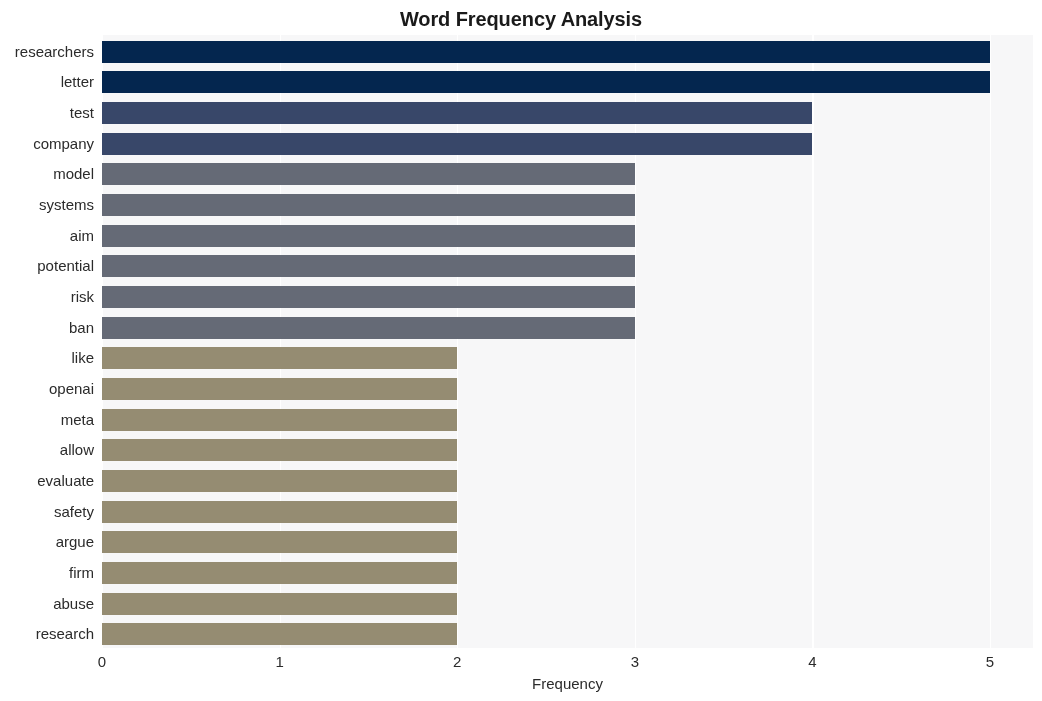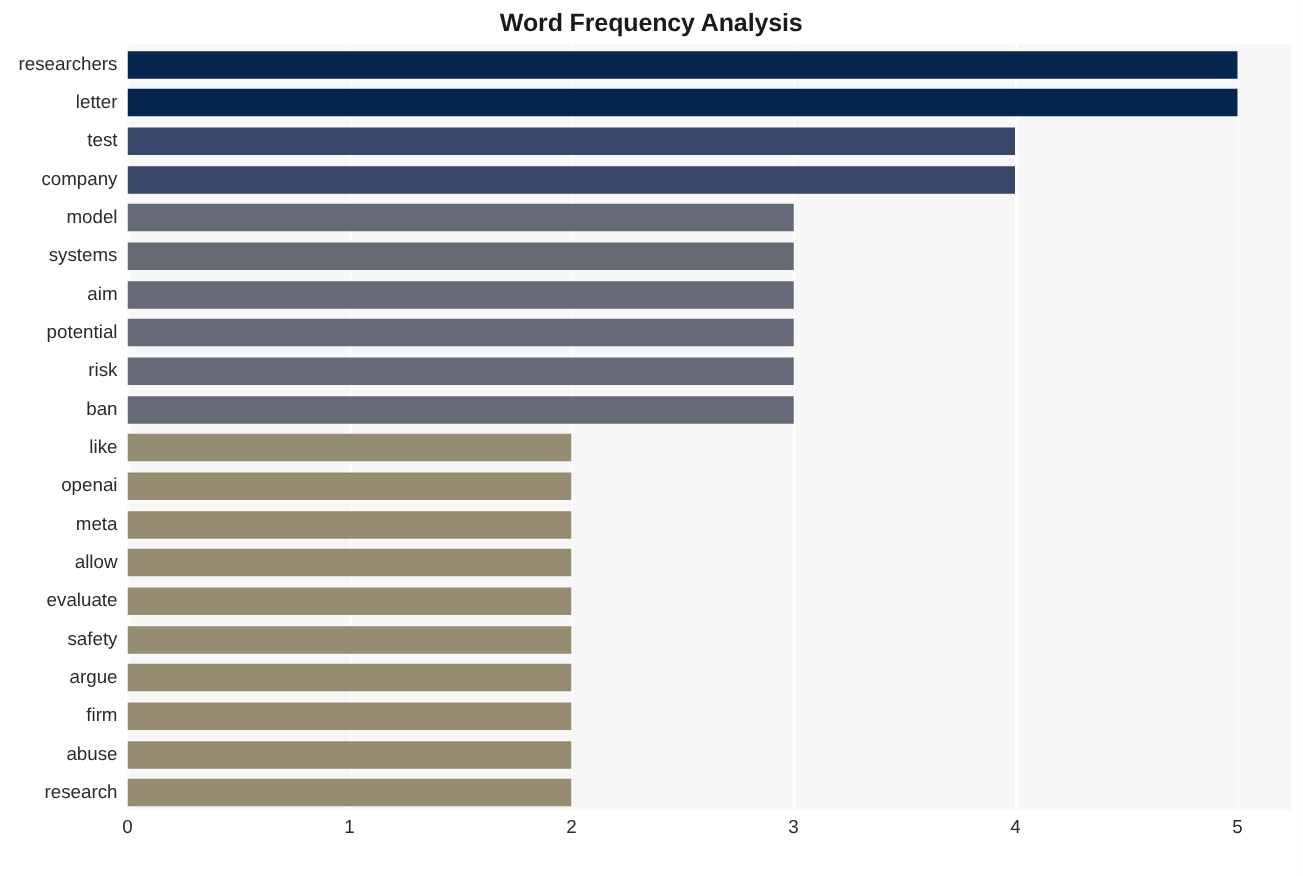--- a/index.html
+++ b/index.html
@@ -235,14 +235,15 @@
 
   <div id="xtick-layer">
       <div class="xtick" style="left: 0px; color: rgb(43, 43, 43);">0</div>
       <div class="xtick" style="left: 177.6px; color: rgb(43, 43, 43);">1</div>
       <div class="xtick" style="left: 355.2px; color: rgb(43, 43, 43);">2</div>
       <div class="xtick" style="left: 532.8px; color: rgb(43, 43, 43);">3</div>
       <div class="xtick" style="left: 710.4px; color: rgb(43, 43, 43);">4</div>
       <div class="xtick" style="left: 888px; color: rgb(43, 43, 43);">5</div>
     </div>
 
+  <div id="xaxis-label" style="color: rgb(43, 43, 43);">Frequency</div>
 
 </div>
 
 </body></html>

